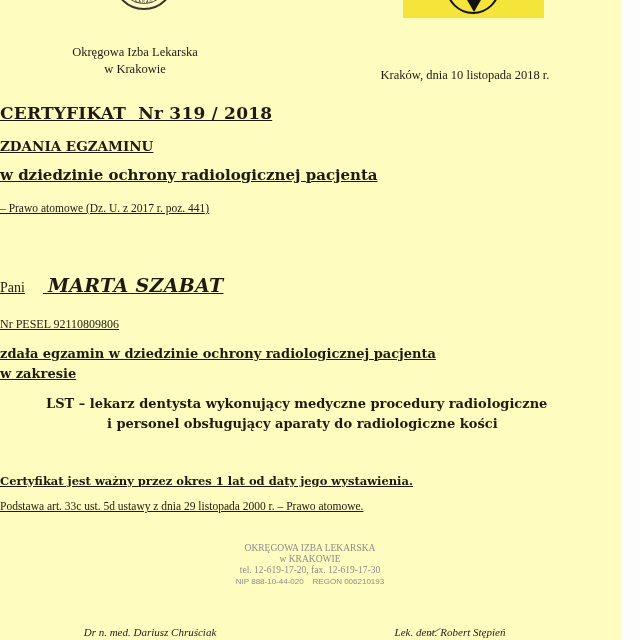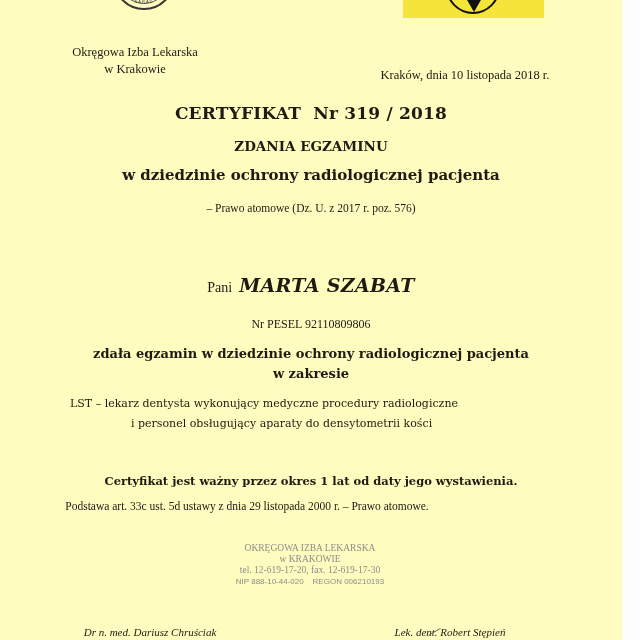--- a/index.html
+++ b/index.html
@@ -14,21 +14,21 @@
       position: absolute;
       left: 0;
       top: 0;
       width: 622px;
       height: 640px;
       background: #fffcbf;
       font-family: "DejaVu Serif", "Liberation Serif", serif;
       color: #1f1a12;
     }
     .abs { position: absolute; }
-    .center { text-align: center; }
+    .center { text-align: left; text-decoration: underline; }
 
     
     .seal {
       left: 113px;
       top: -52px;
       width: 62px;
       height: 62px;
       border-radius: 50%;
       border: 2px solid #3a3530;
       box-sizing: border-box;
@@ -130,21 +130,21 @@
     }
 
     .name-line {
       left: 0;
       width: 622px;
       top: 274px;
     }
     .pani {
       font-family: "Liberation Serif", serif;
       font-size: 14px;
-      margin-right: 2px;
+      margin-right: 18px;
     }
     .person-name {
       font-size: 19px;
       font-weight: bold;
       font-style: italic;
       letter-spacing: 0.3px;
     }
     .pesel {
       left: 0;
       width: 622px;
@@ -155,25 +155,25 @@
 
     .passed {
       left: 0;
       width: 622px;
       top: 344px;
       font-size: 13px;
       font-weight: bold;
       line-height: 20px;
     }
     .scope {
-      left: 70px;
+      left: 46px;
       width: 500px;
       top: 394px;
-      font-size: 11px;
-      font-weight: normal;
+      font-size: 13px;
+      font-weight: bold;
       line-height: 20px;
     }
     .scope .l1 { display: block; text-align: left; white-space: nowrap; }
     .scope .l2 { display: block; text-align: left; padding-left: 61px; white-space: nowrap; }
 
     .validity {
       left: 0;
       width: 622px;
       top: 474px;
       font-size: 11.5px;
@@ -250,38 +250,38 @@
     <div>w Krakowie</div>
   </div>
 
   <div class="abs date">Kraków, dnia 10 listopada 2018 r.</div>
 
   <div class="abs center cert-title" style="white-space:pre;">CERTYFIKAT  Nr 319 / 2018</div>
   <div class="abs center exam-title">ZDANIA EGZAMINU</div>
   <div class="abs center field-title">w dziedzinie ochrony radiologicznej pacjenta</div>
 
   <div class="abs center legal">
-    <div>– Prawo atomowe (Dz. U. z 2017 r. poz. 576)</div>
+    <div>– Prawo atomowe (Dz. U. z 2017 r. poz. 441)</div>
   </div>
 
   <div class="abs center name-line">
     <span class="pani">Pani</span>
     <span class="person-name">MARTA SZABAT</span>
   </div>
 
   <div class="abs center pesel">Nr PESEL 92110809806</div>
 
   <div class="abs center passed">
     <div>zdała egzamin w dziedzinie ochrony radiologicznej pacjenta</div>
     <div>w zakresie</div>
   </div>
 
   <div class="abs scope">
     <span class="l1">LST – lekarz dentysta wykonujący medyczne procedury radiologiczne</span>
-    <span class="l2">i personel obsługujący aparaty do densytometrii kości</span>
+    <span class="l2">i personel obsługujący aparaty do radiologiczne kości</span>
   </div>
 
   <div class="abs center validity">Certyfikat jest ważny przez okres 1 lat od daty jego wystawienia.</div>
   <div class="abs center basis">Podstawa art. 33c ust. 5d ustawy z dnia 29 listopada 2000 r. – Prawo atomowe.</div>
 
   <div class="abs stamp">
     <div>OKRĘGOWA IZBA LEKARSKA</div>
     <div>w KRAKOWIE</div>
     <div>tel. 12-619-17-20,  fax. 12-619-17-30</div>
     <div class="small" style="white-space:pre;">NIP 888-10-44-020    REGON 006210193</div>

